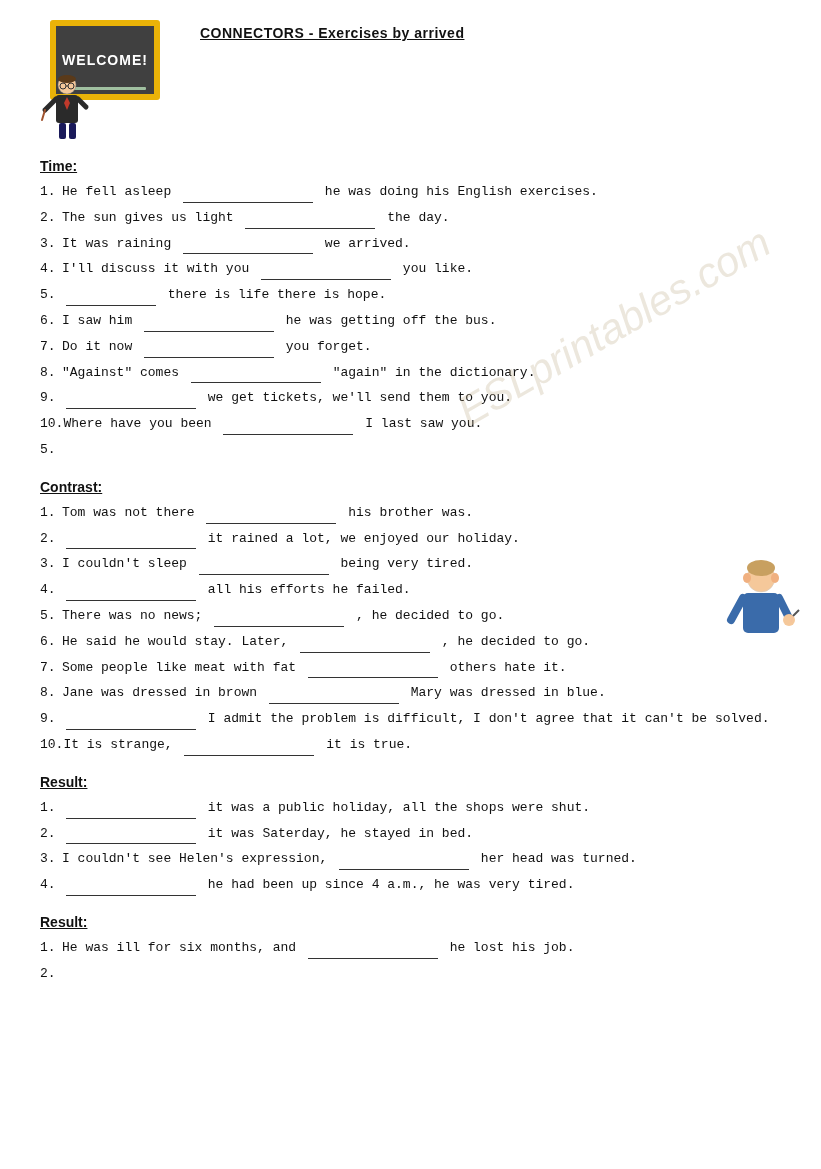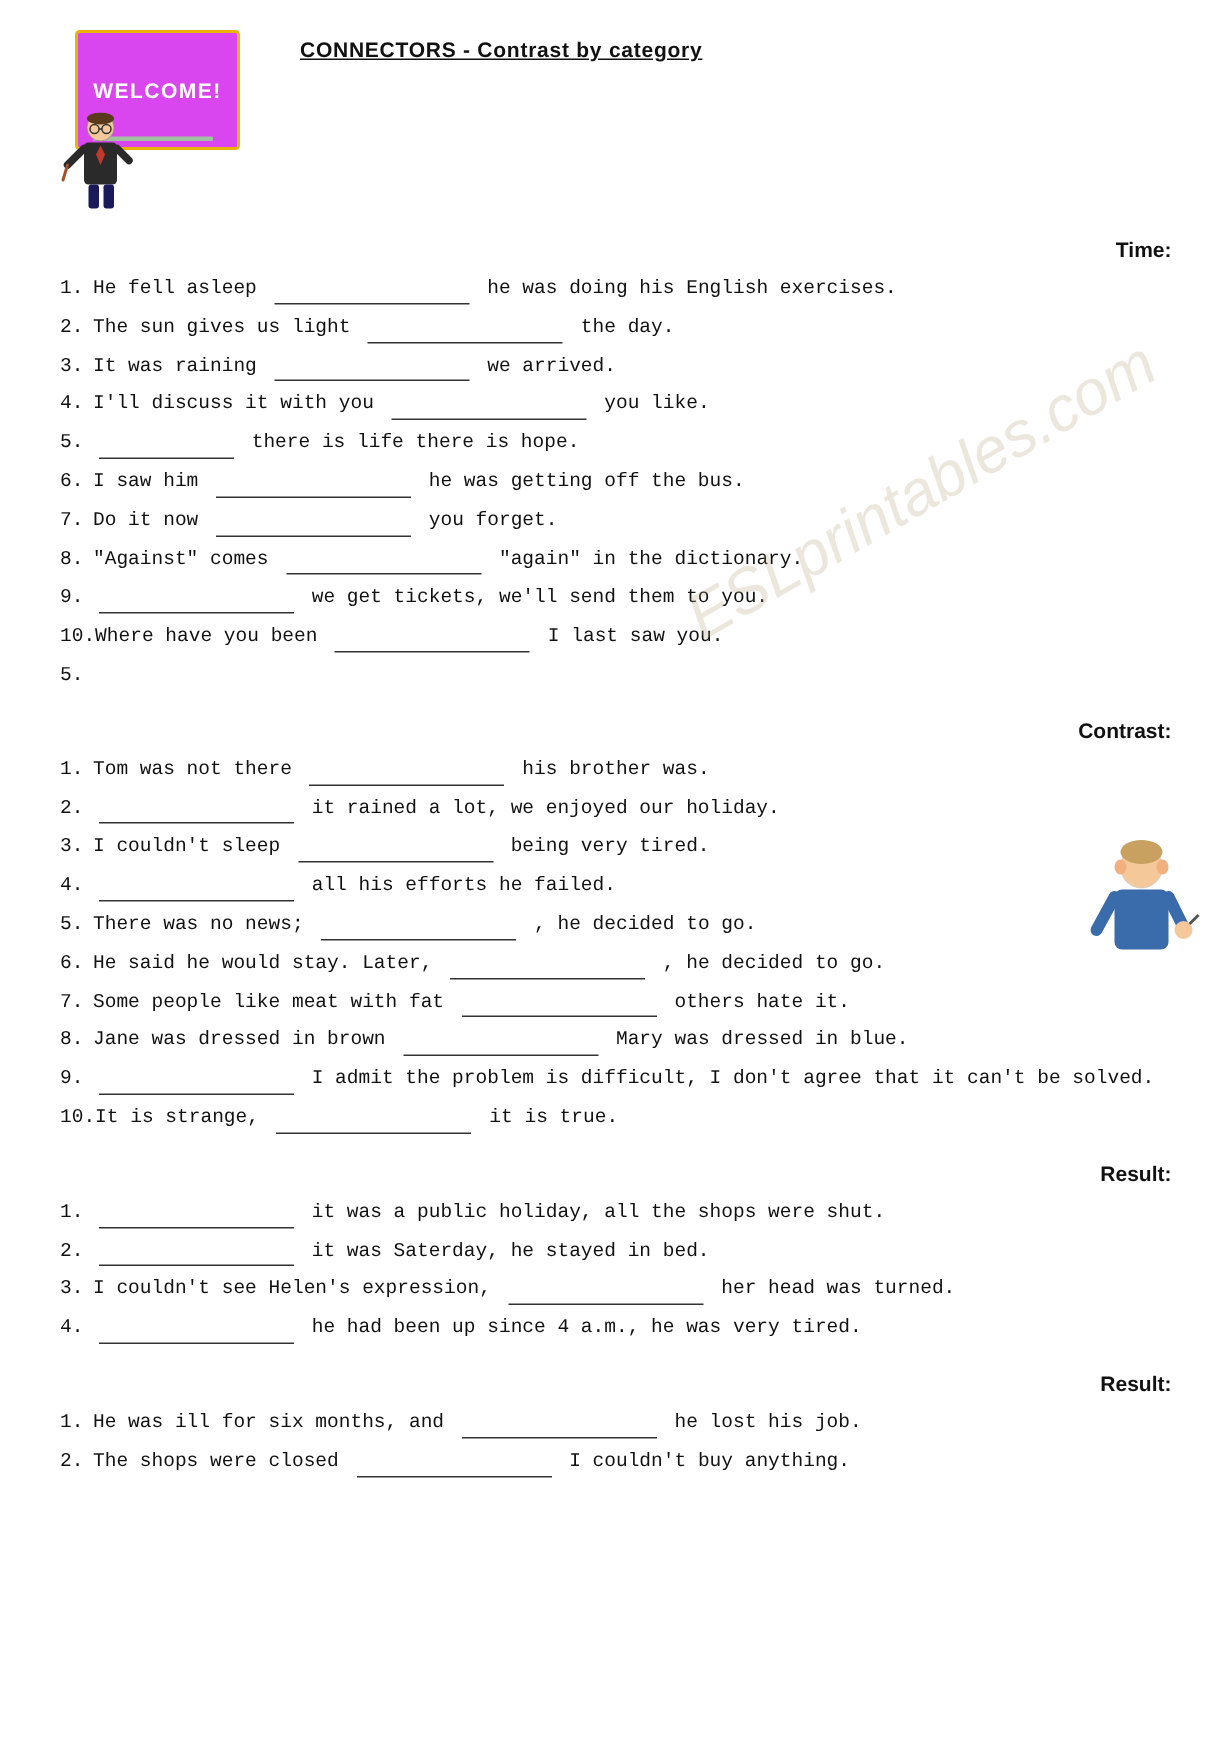--- a/index.html
+++ b/index.html
@@ -25,22 +25,22 @@
       height: 120px;
       flex-shrink: 0;
       margin-right: 20px;
       position: relative;
     }
 
     
     .chalkboard {
       width: 110px;
       height: 80px;
-      background: #d946ef;
-      border: 2px solid #eab308;
+      background: #404040;
+      border: 6px solid #eab308;
       border-radius: 3px;
       display: flex;
       align-items: center;
       justify-content: center;
       position: absolute;
       top: 0;
       left: 10px;
     }
     .chalkboard-text {
       color: #fff;
@@ -101,23 +101,23 @@
       height: 100px;
     }
 
     .section {
       margin-bottom: 18px;
     }
 
     .section-title {
       font-size: 14px;
       font-weight: bold;
+      text-decoration: underline;
       font-family: Arial, sans-serif;
       margin-bottom: 8px;
-      text-align: right;
     }
 
     .exercise-list {
       list-style: none;
       padding: 0;
     }
 
     .exercise-item {
       margin-bottom: 5px;
       line-height: 1.6;
@@ -177,21 +177,21 @@
       <line x1="16" y1="24" x2="5" y2="35" stroke="#2a2a2a" stroke-width="5" stroke-linecap="round"></line>
       <line x1="38" y1="24" x2="46" y2="32" stroke="#2a2a2a" stroke-width="5" stroke-linecap="round"></line>
 
       <line x1="5" y1="35" x2="2" y2="45" stroke="#a0522d" stroke-width="2" stroke-linecap="round"></line>
 
       <rect x="19" y="48" width="7" height="16" rx="2" fill="#1a1a5a"></rect>
       <rect x="29" y="48" width="7" height="16" rx="2" fill="#1a1a5a"></rect>
     </svg>
   </div>
 
-  <div class="page-title">CONNECTORS  -  Contrast by category</div>
+  <div class="page-title">CONNECTORS  -  Exercises by arrived</div>
 </div>
 
 <div class="watermark">
   <div>ESLprintables.com</div>
 </div>
 
 <svg class="student-figure" viewBox="0 0 80 100" xmlns="http://www.w3.org/2000/svg">
 
   <circle cx="40" cy="18" r="14" fill="#f5c89a" stroke="#ccc" stroke-width="0.5"></circle>
 
@@ -329,16 +329,15 @@
 
 <div class="section">
   <div class="section-title">Result:</div>
   <ol class="exercise-list">
     <li class="exercise-item">
         <span class="exercise-number">1.</span>
         <span>He was ill for six months, and <span class="blank blank-medium"></span> he lost his job.</span>
       </li>
     <li class="exercise-item">
         <span class="exercise-number">2.</span>
-        <span>The shops were closed <span class="blank blank-medium"></span> I couldn't buy anything.</span>
       </li>
   </ol>
 </div>
 
 </body></html>

